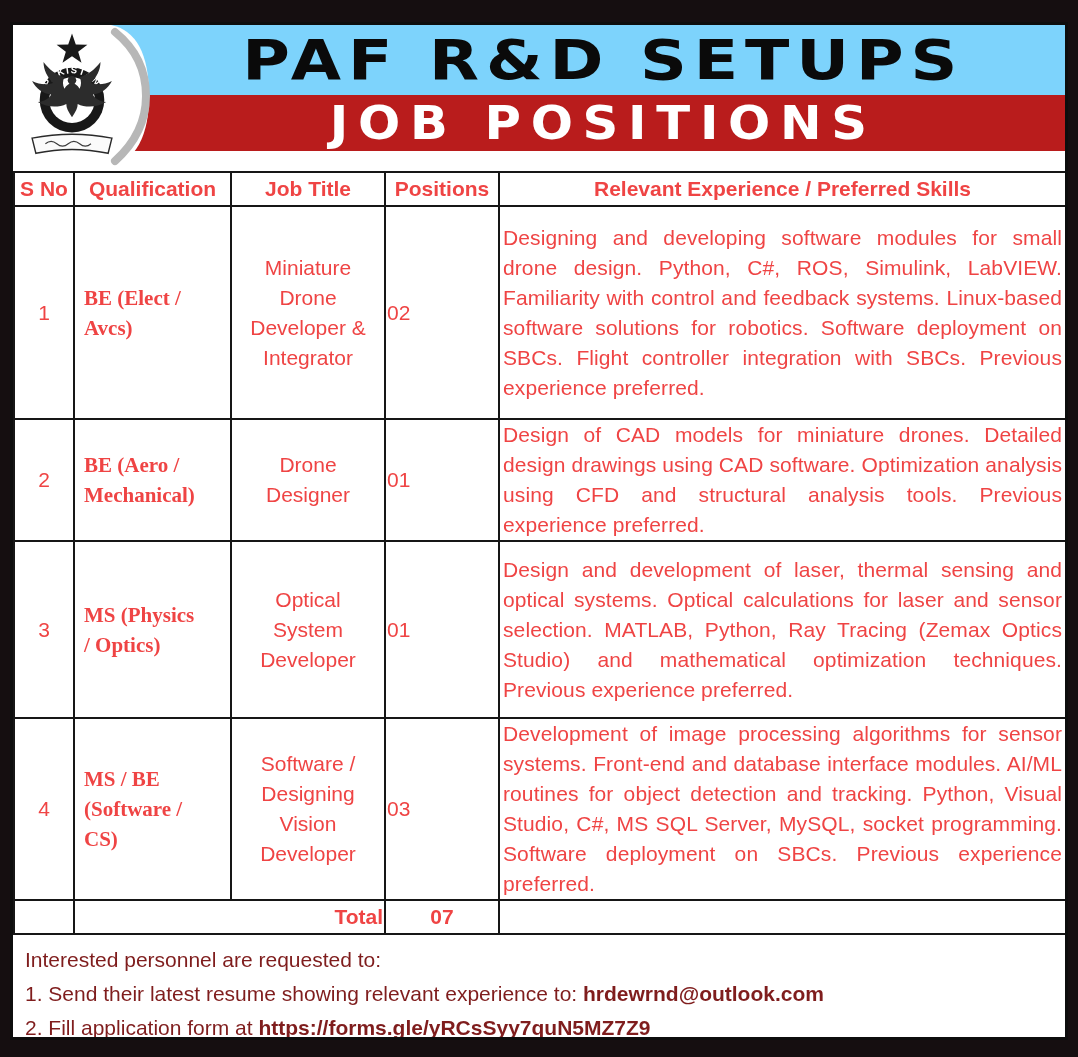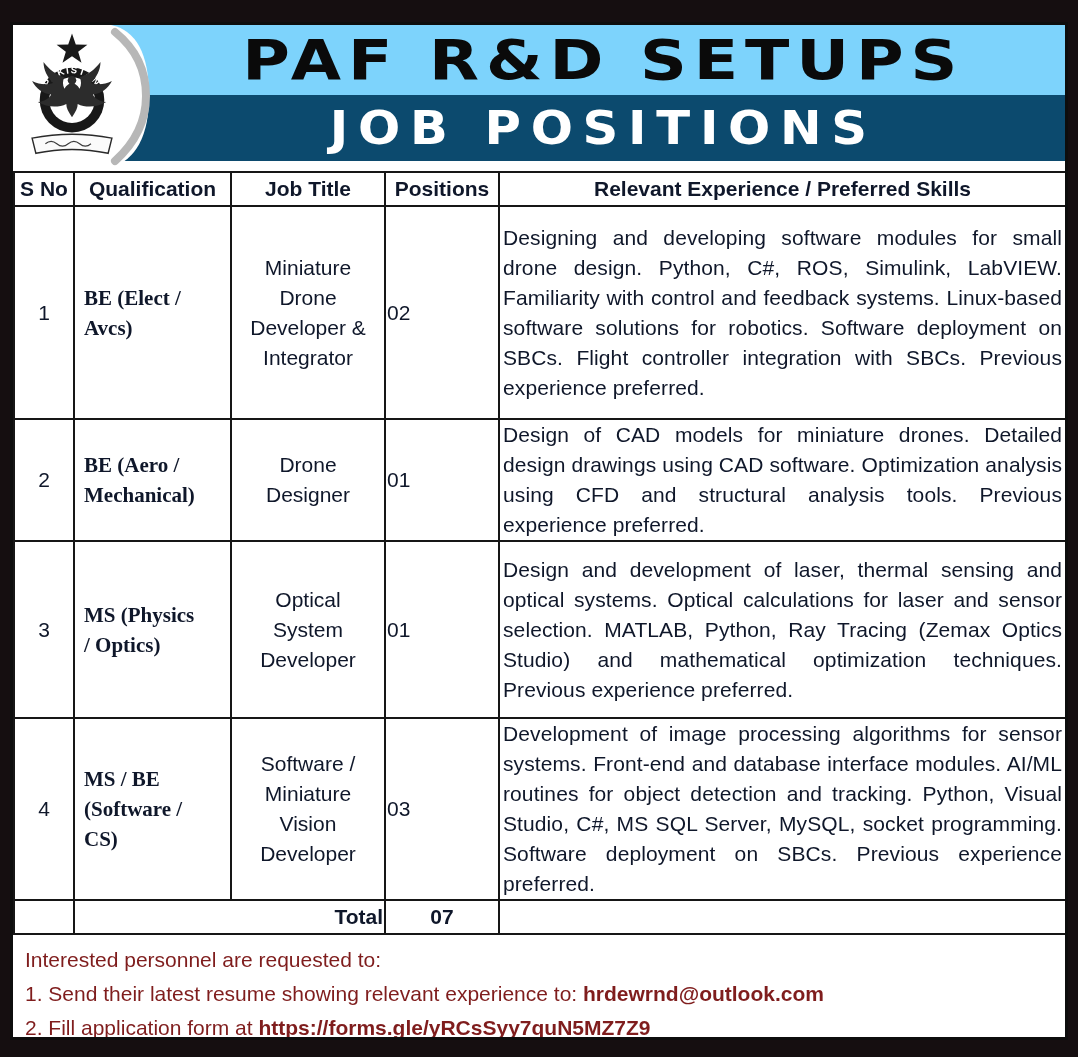--- a/index.html
+++ b/index.html
@@ -26,37 +26,37 @@
     display:flex;align-items:center;justify-content:center;
     padding-left:128px;
   }
   .banner-title{
     font-family:"DejaVu Sans","Liberation Sans",sans-serif;
     font-weight:bold;font-size:56px;line-height:1;
     letter-spacing:6px;color:#0a0a0a;white-space:nowrap;
     transform:scaleX(1.16);transform-origin:center;
   }
   .banner-bottom{
-    height:66px;background:#0c4a6e;
+    height:56px;background:#b91c1c;
     display:flex;align-items:center;justify-content:center;
     padding-left:128px;
   }
   .banner-subtitle{
     font-family:"DejaVu Sans","Liberation Sans",sans-serif;
     font-weight:bold;font-size:46px;line-height:1;
     letter-spacing:9px;color:#ffffff;white-space:nowrap;
     transform:scaleX(1.08);transform-origin:center;
   }
   .logo-panel{position:absolute;left:0;top:0;z-index:2;}
   
   .gap{height:10px;background:#ffffff;}
   
   table.jobs{
     width:1052px;border-collapse:collapse;table-layout:fixed;
-    color:#0f172a;
+    color:#ef4444;
   }
   table.jobs th, table.jobs td{
     border:2px solid #161616;
     font-size:21px;
     vertical-align:middle;
     box-sizing:border-box;
     overflow:hidden;
   }
   table.jobs th{
     font-weight:bold;text-align:center;height:34px;padding:2px 0;
@@ -175,21 +175,21 @@
 Developer</td>
       <td class="pos">01</td>
       <td class="exp">Design and development of laser, thermal sensing and optical systems. Optical calculations for laser and sensor selection. MATLAB, Python, Ray Tracing (Zemax Optics Studio) and mathematical optimization techniques. Previous experience preferred.</td>
     </tr>
     <tr style="height:176px">
       <td class="sno">4</td>
       <td class="qual">MS / BE
 (Software /
 CS)</td>
       <td class="title">Software /
-Miniature
+Designing
 Vision
 Developer</td>
       <td class="pos">03</td>
       <td class="exp">Development of image processing algorithms for sensor systems. Front-end and database interface modules. AI/ML routines for object detection and tracking. Python, Visual Studio, C#, MS SQL Server, MySQL, socket programming. Software deployment on SBCs. Previous experience preferred.</td>
     </tr>
     <tr style="height:34px">
       <td class="sno"></td>
       <td class="total-label" colspan="2">Total</td>
       <td class="total-pos">07</td>
       <td></td>

